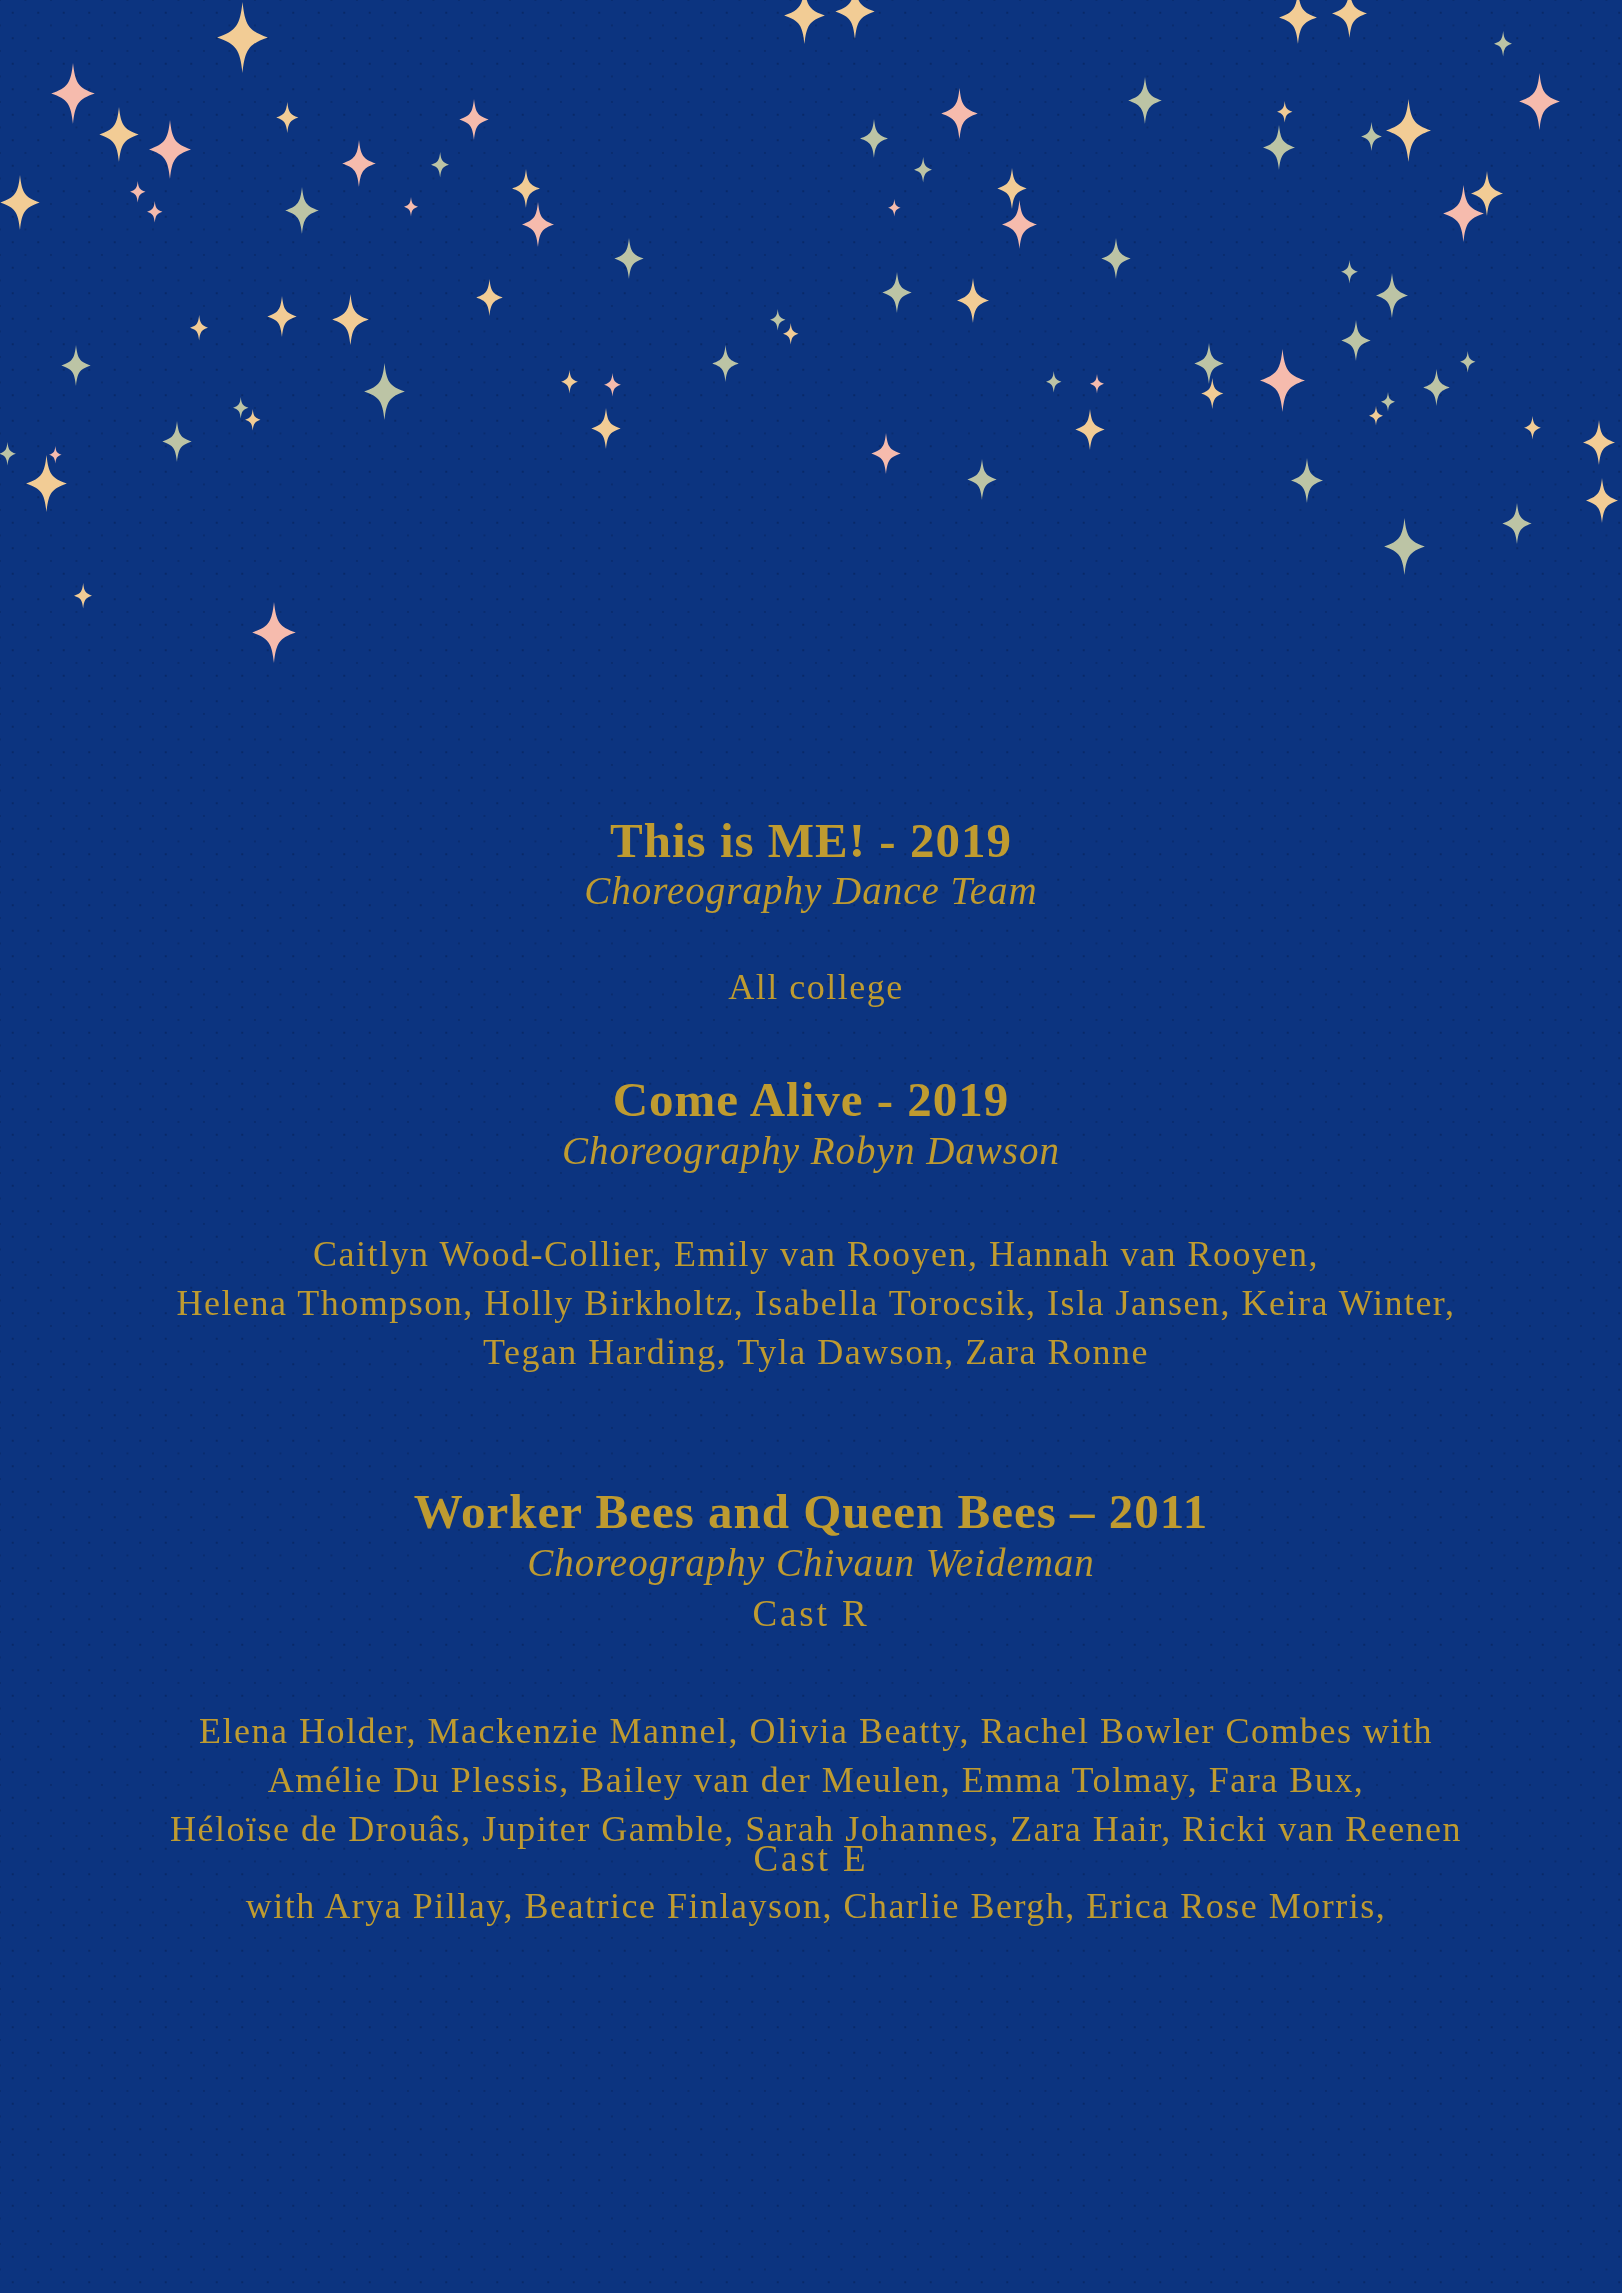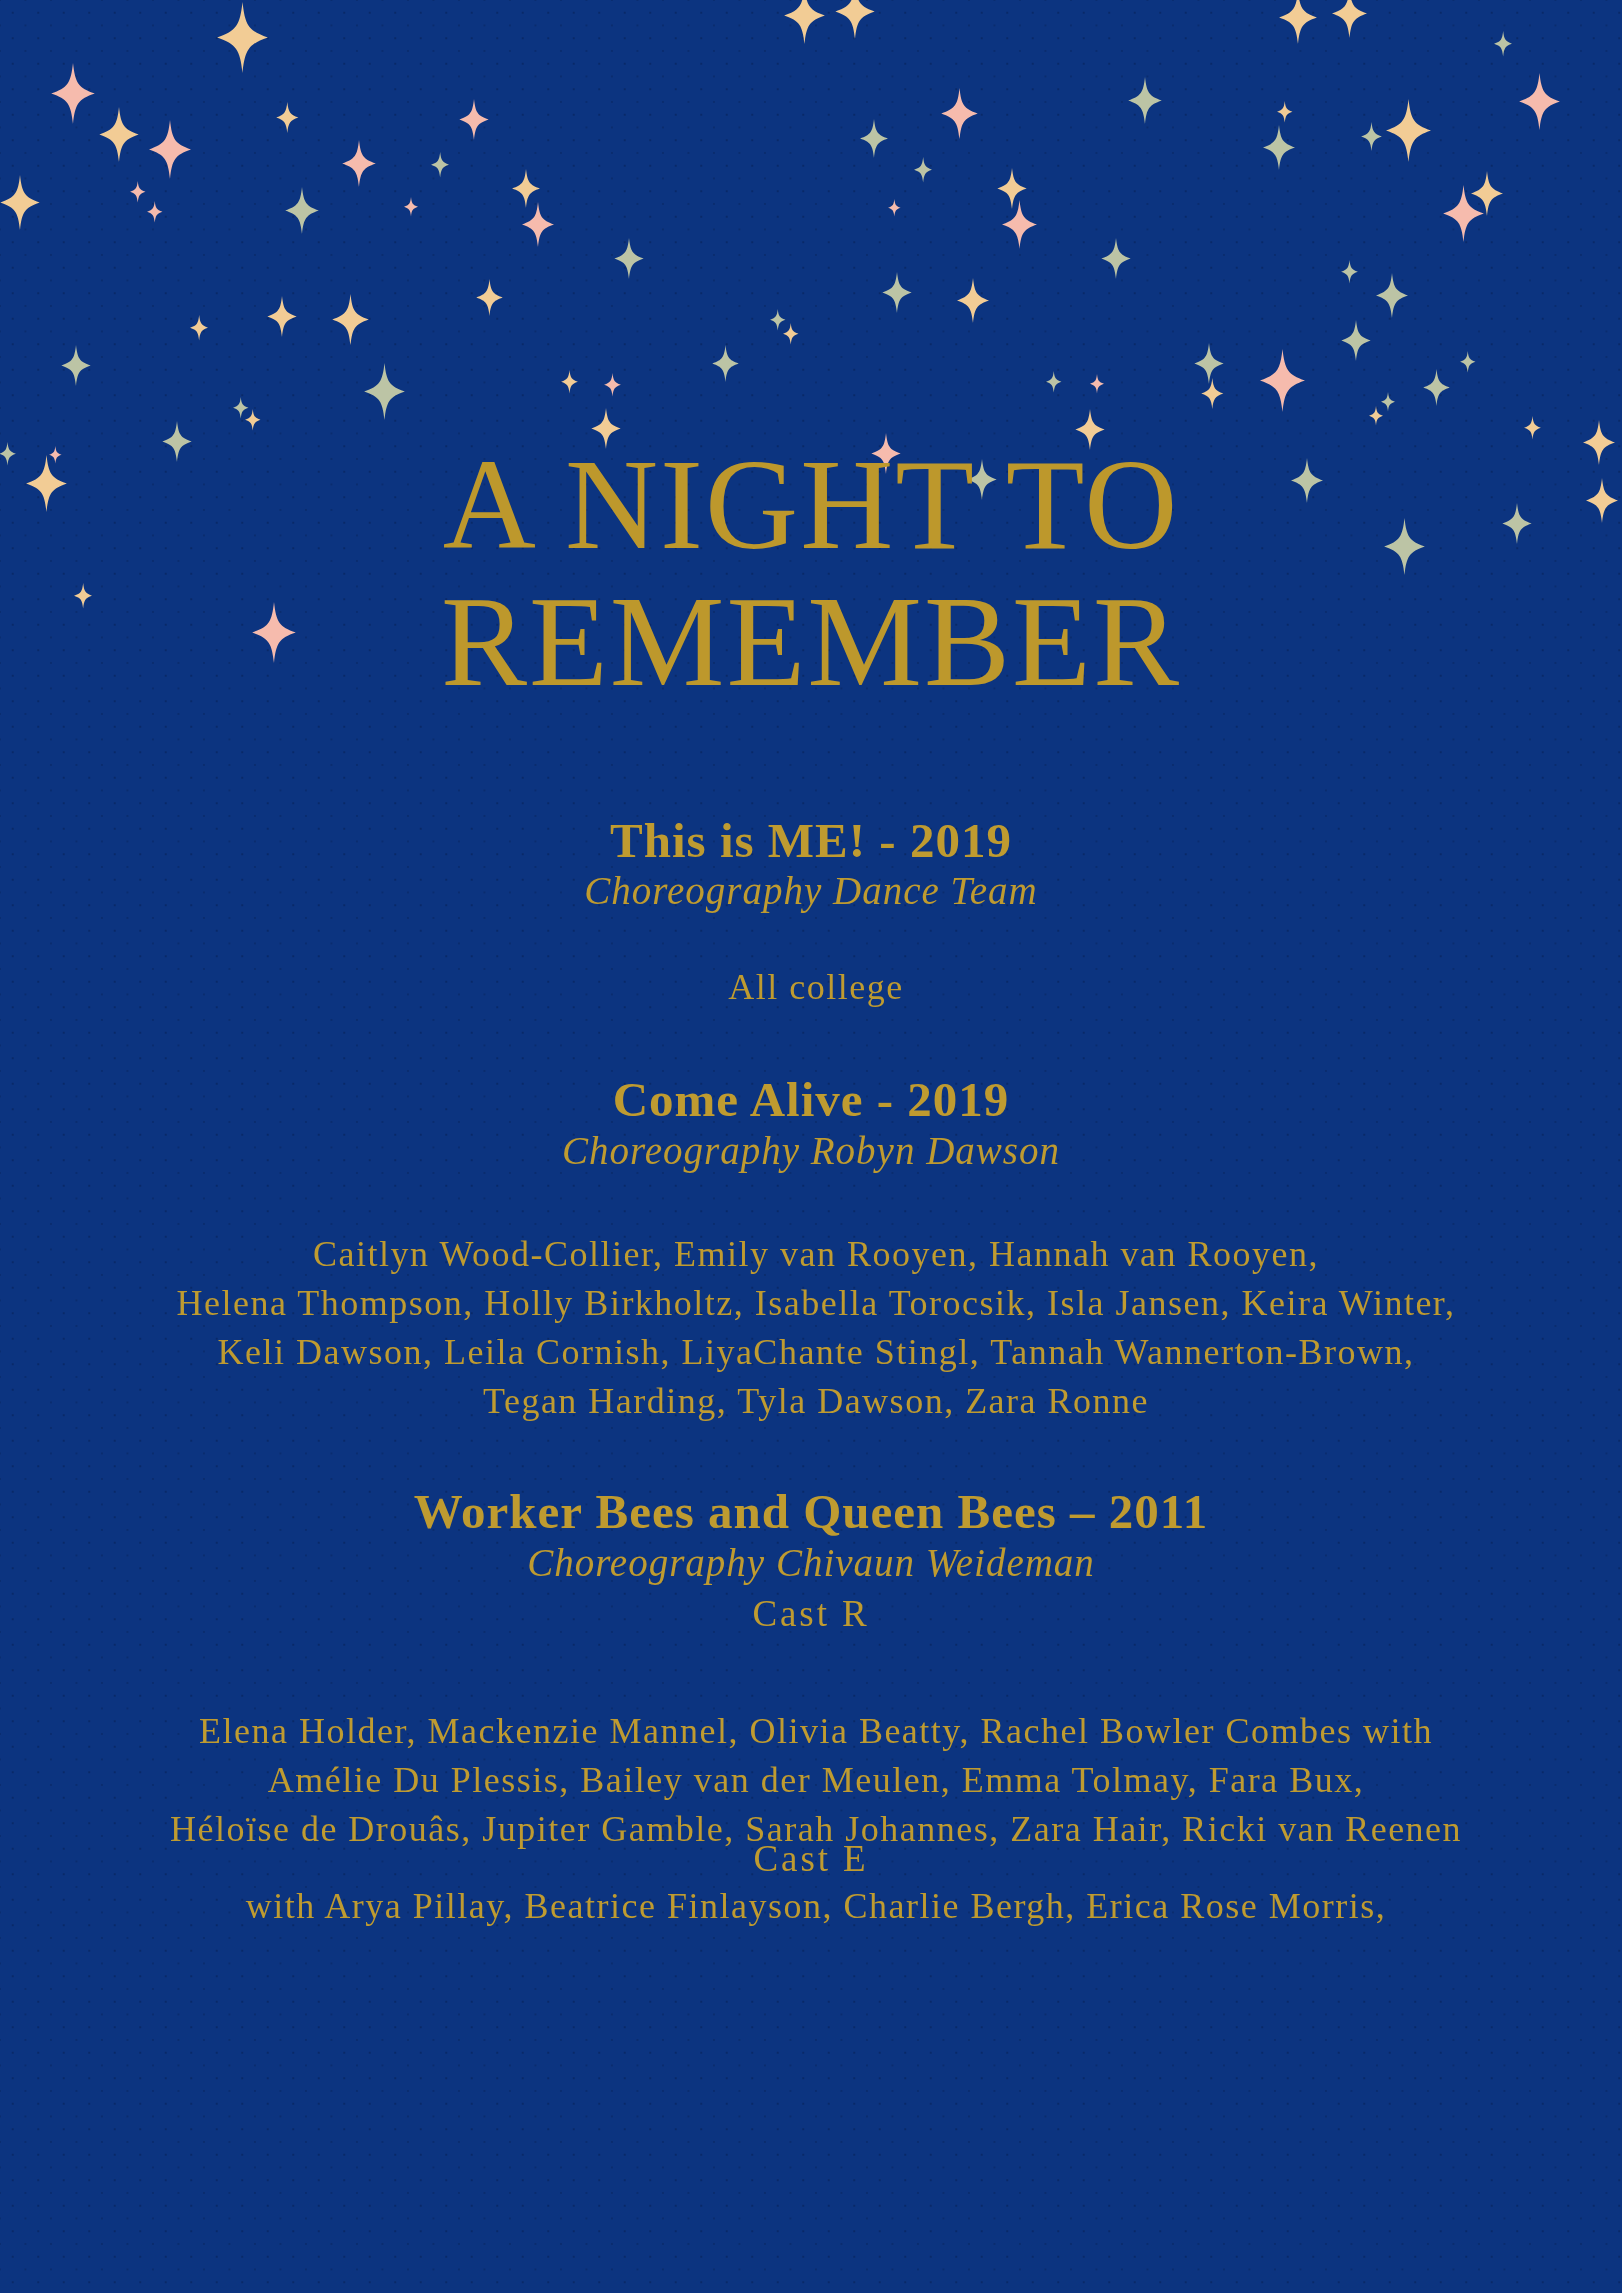--- a/index.html
+++ b/index.html
@@ -300,34 +300,32 @@
         <path d="M50 0 C55 46 62 57 100 70 C62 83 55 94 50 140 C45 94 38 83 0 70 C38 57 45 46 50 0 Z" fill="#F2CC95"></path>
       </svg>
       <svg viewBox="0 0 100 140" width="30" height="41" style="position: absolute; left: 1502px; top: 503px;">
         <path d="M50 0 C55 46 62 57 100 70 C62 83 55 94 50 140 C45 94 38 83 0 70 C38 57 45 46 50 0 Z" fill="#BCC4A5"></path>
       </svg>
       <svg viewBox="0 0 100 140" width="41" height="57" style="position: absolute; left: 1384px; top: 518px;">
         <path d="M50 0 C55 46 62 57 100 70 C62 83 55 94 50 140 C45 94 38 83 0 70 C38 57 45 46 50 0 Z" fill="#BCC4A5"></path>
       </svg>
     </div>
 
-  <h1 class="txt title"><span>A NIGHT TO</span><br><span>REMEMBER</span></h1>
 
   <div class="txt section-title" style="top:814px">This is ME! - 2019</div>
   <div class="txt choreo" style="top:870px">Choreography Dance Team</div>
   <div class="txt names" style="top:963px">
     <div>All college</div>
   </div>
 
   <div class="txt section-title" style="top:1073px">Come Alive - 2019</div>
   <div class="txt choreo" style="top:1130px">Choreography Robyn Dawson</div>
   <div class="txt names" style="top:1230px">
     <div>Caitlyn Wood-Collier, Emily van Rooyen, Hannah van Rooyen,</div>
     <div>Helena Thompson, Holly Birkholtz, Isabella Torocsik, Isla Jansen, Keira Winter,</div>
-    <div>Keli Dawson, Leila Cornish, LiyaChante Stingl, Tannah Wannerton-Brown,</div>
     <div>Tegan Harding, Tyla Dawson, Zara Ronne</div>
   </div>
 
   <div class="txt section-title" style="top:1485px">Worker Bees and Queen Bees – 2011</div>
   <div class="txt choreo" style="top:1542px">Choreography Chivaun Weideman</div>
 
   <div class="txt cast-label" style="top:1594px">Cast R</div>
   <div class="txt names" style="top:1707px">
     <div>Elena Holder, Mackenzie Mannel, Olivia Beatty, Rachel Bowler Combes with</div>
     <div>Amélie Du Plessis, Bailey van der Meulen, Emma Tolmay, Fara Bux,</div>

